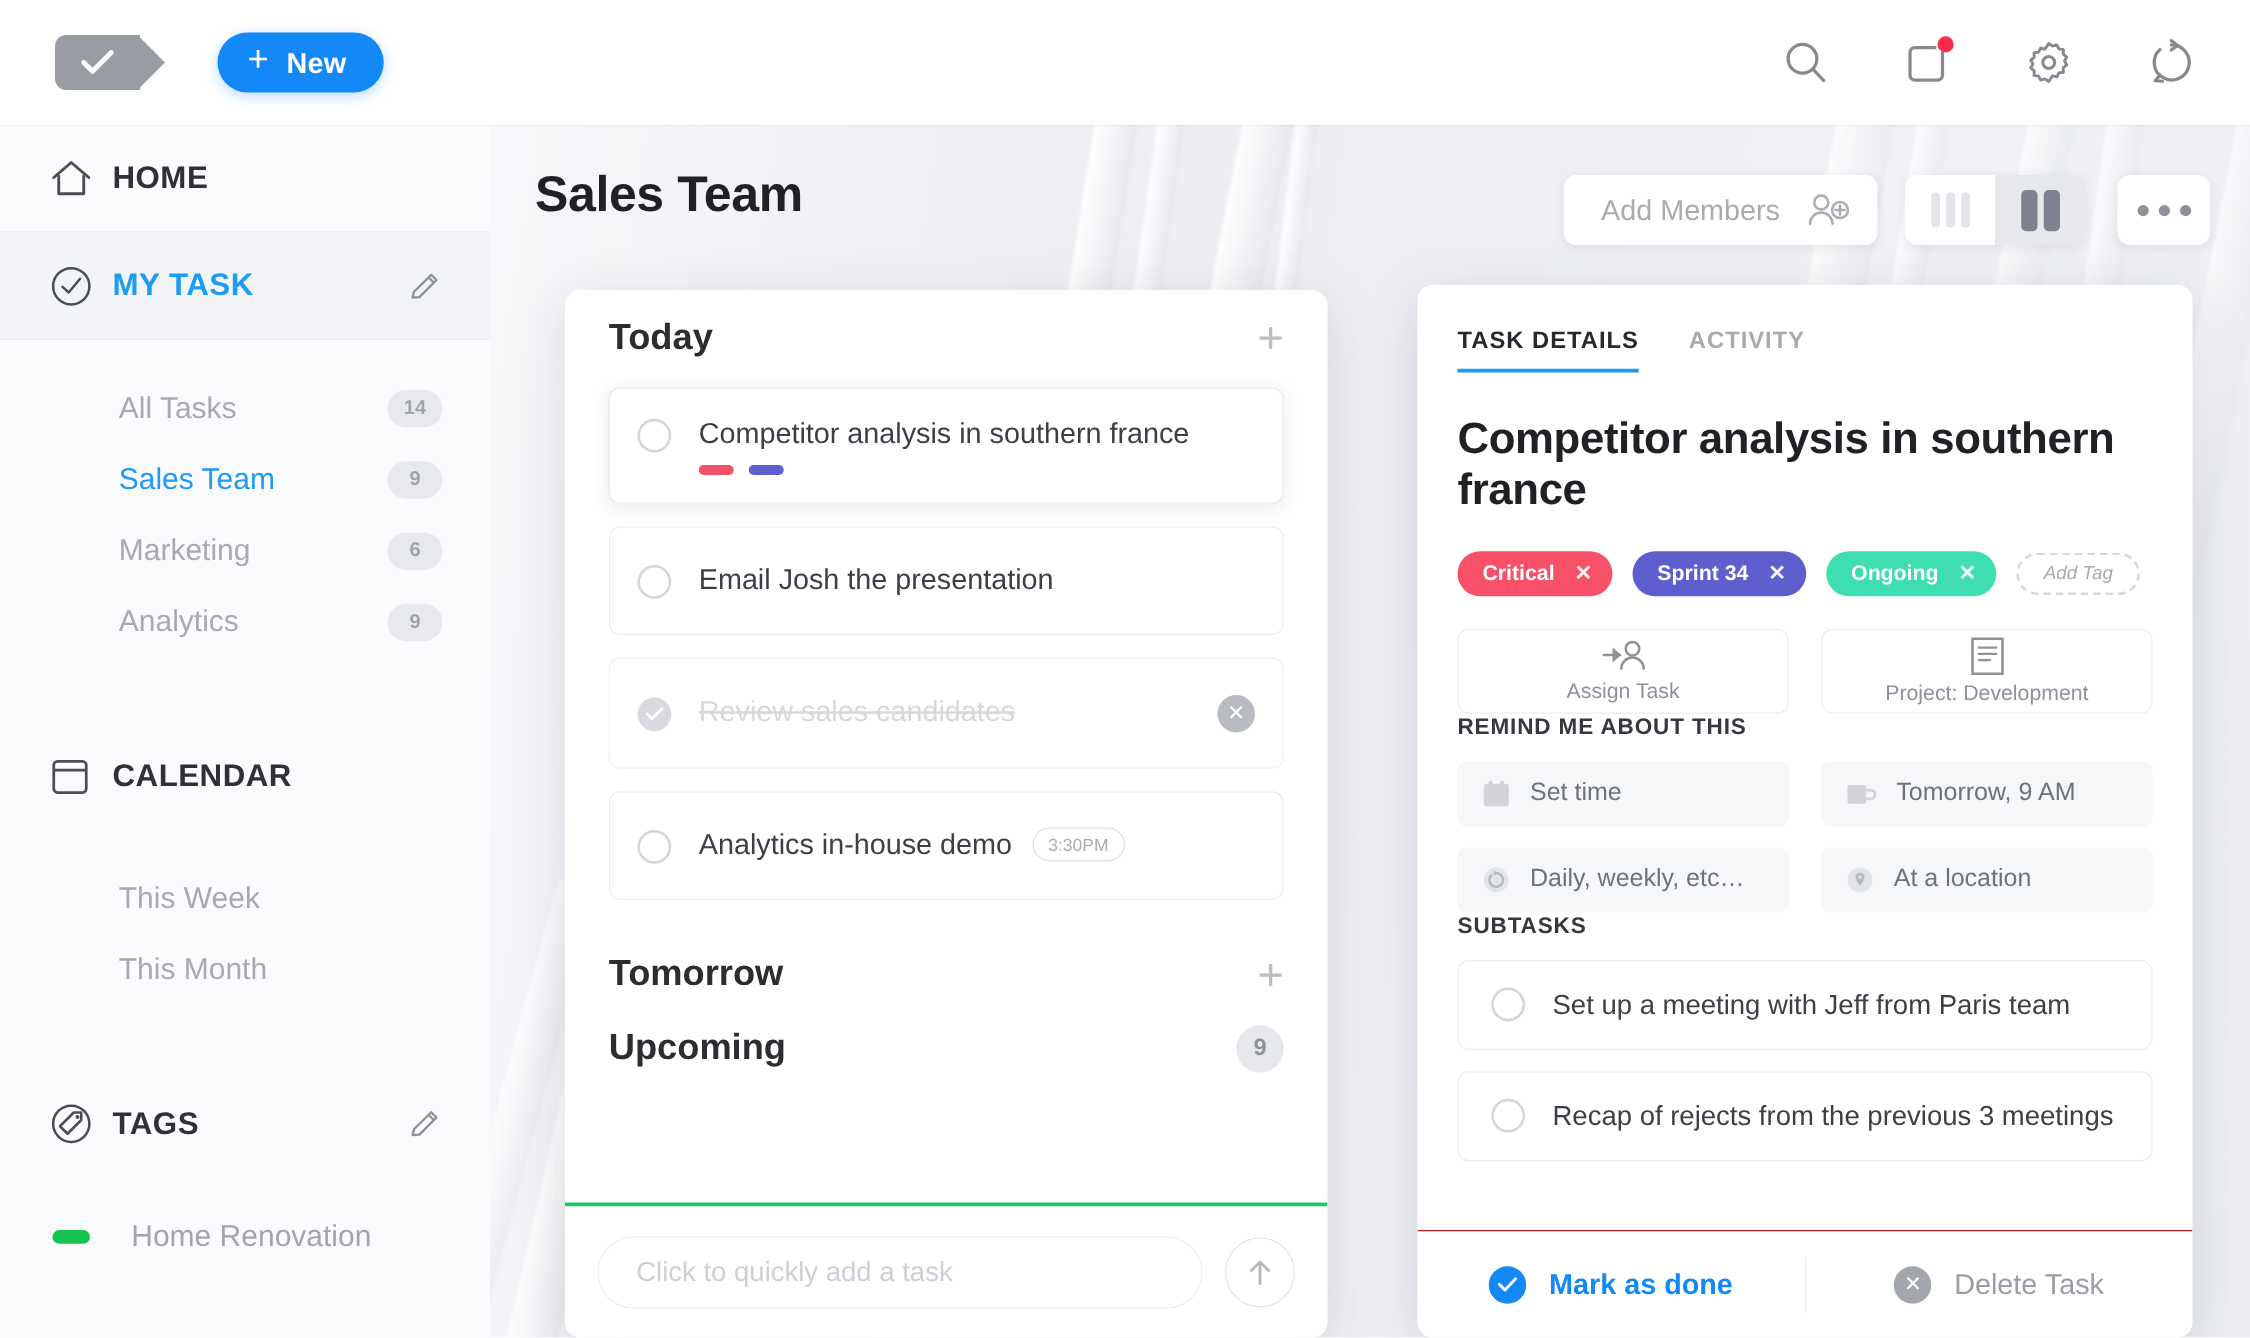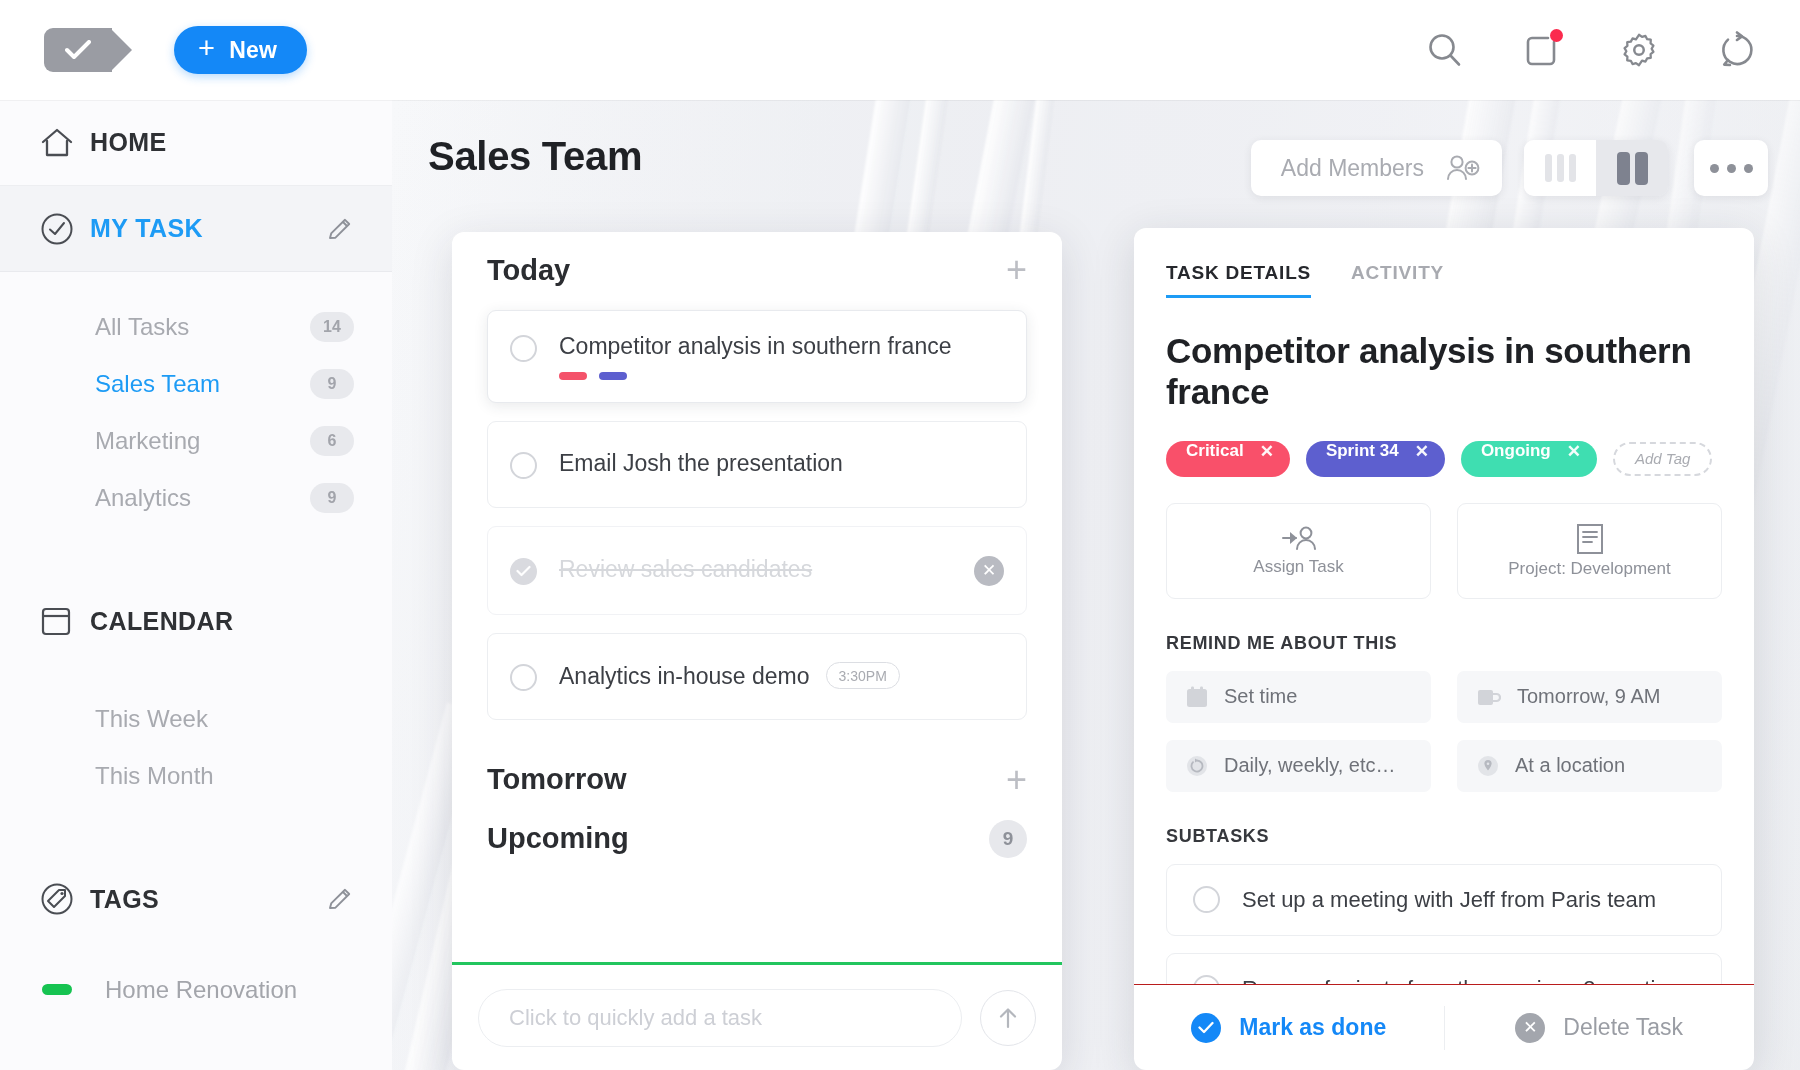--- a/index.html
+++ b/index.html
@@ -215,38 +215,38 @@
     padding-bottom: 11px; cursor: pointer;
   }
   .tab.active { color: #26282d; border-bottom: 3px solid #1d9bf5; }
   .detail-title {
     margin-top: 32px; font-size: 35px; font-weight: 700; color: #1f2125;
     line-height: 1.18; letter-spacing: -.3px;
   }
   .chips { display: flex; align-items: center; gap: 16px; margin-top: 28px; flex-wrap: wrap; }
   .chip {
     height: 36px; padding: 0 16px 0 20px; border-radius: 18px; color: #fff;
-    font-size: 17px; font-weight: 700; display: flex; gap: 16px;
+    font-size: 17px; font-weight: 700; display: flex; align-items: center; gap: 16px;
     cursor: pointer;
   }
   .chip .x { font-size: 17px; font-weight: 700; opacity: .95; }
   .chip-add {
     height: 34px; padding: 0 20px; border-radius: 18px;
     border: 2px dashed #d6d8dd; color: #a9abb1;
     font-size: 15px; display: flex; align-items: center; cursor: pointer; font-style: italic;
   }
   .cards2 { display: flex; gap: 26px; margin-top: 26px; }
   .bigcard {
-    flex: 1; height: 96px; border: 1px solid #eceef1; border-radius: 9px;
+    flex: 1; height: 68px; border: 1px solid #eceef1; border-radius: 9px;
     display: flex; flex-direction: column; align-items: center; justify-content: center;
     gap: 4px; cursor: pointer; background: #fff;
   }
   .bigcard .lbl { font-size: 17px; color: #8e9199; }
   .sec-label {
-    margin-top: 34px; font-size: 18px; font-weight: 700; color: #36383d; letter-spacing: .7px;
+    font-size: 18px; font-weight: 700; color: #36383d; letter-spacing: .7px;
   }
   .grid2 { display: grid; grid-template-columns: 1fr 1fr; gap: 17px 26px; margin-top: 17px; }
   .mini {
     height: 52px; background: #f6f7f9; border-radius: 7px;
     display: flex; align-items: center; gap: 16px; padding: 0 20px;
     font-size: 20px; color: #6f7279; cursor: pointer;
   }
   .subtask {
     height: 72px; border: 1px solid #eceef1; border-radius: 9px; background: #fff;
     display: flex; align-items: center; gap: 22px; padding: 0 26px;

